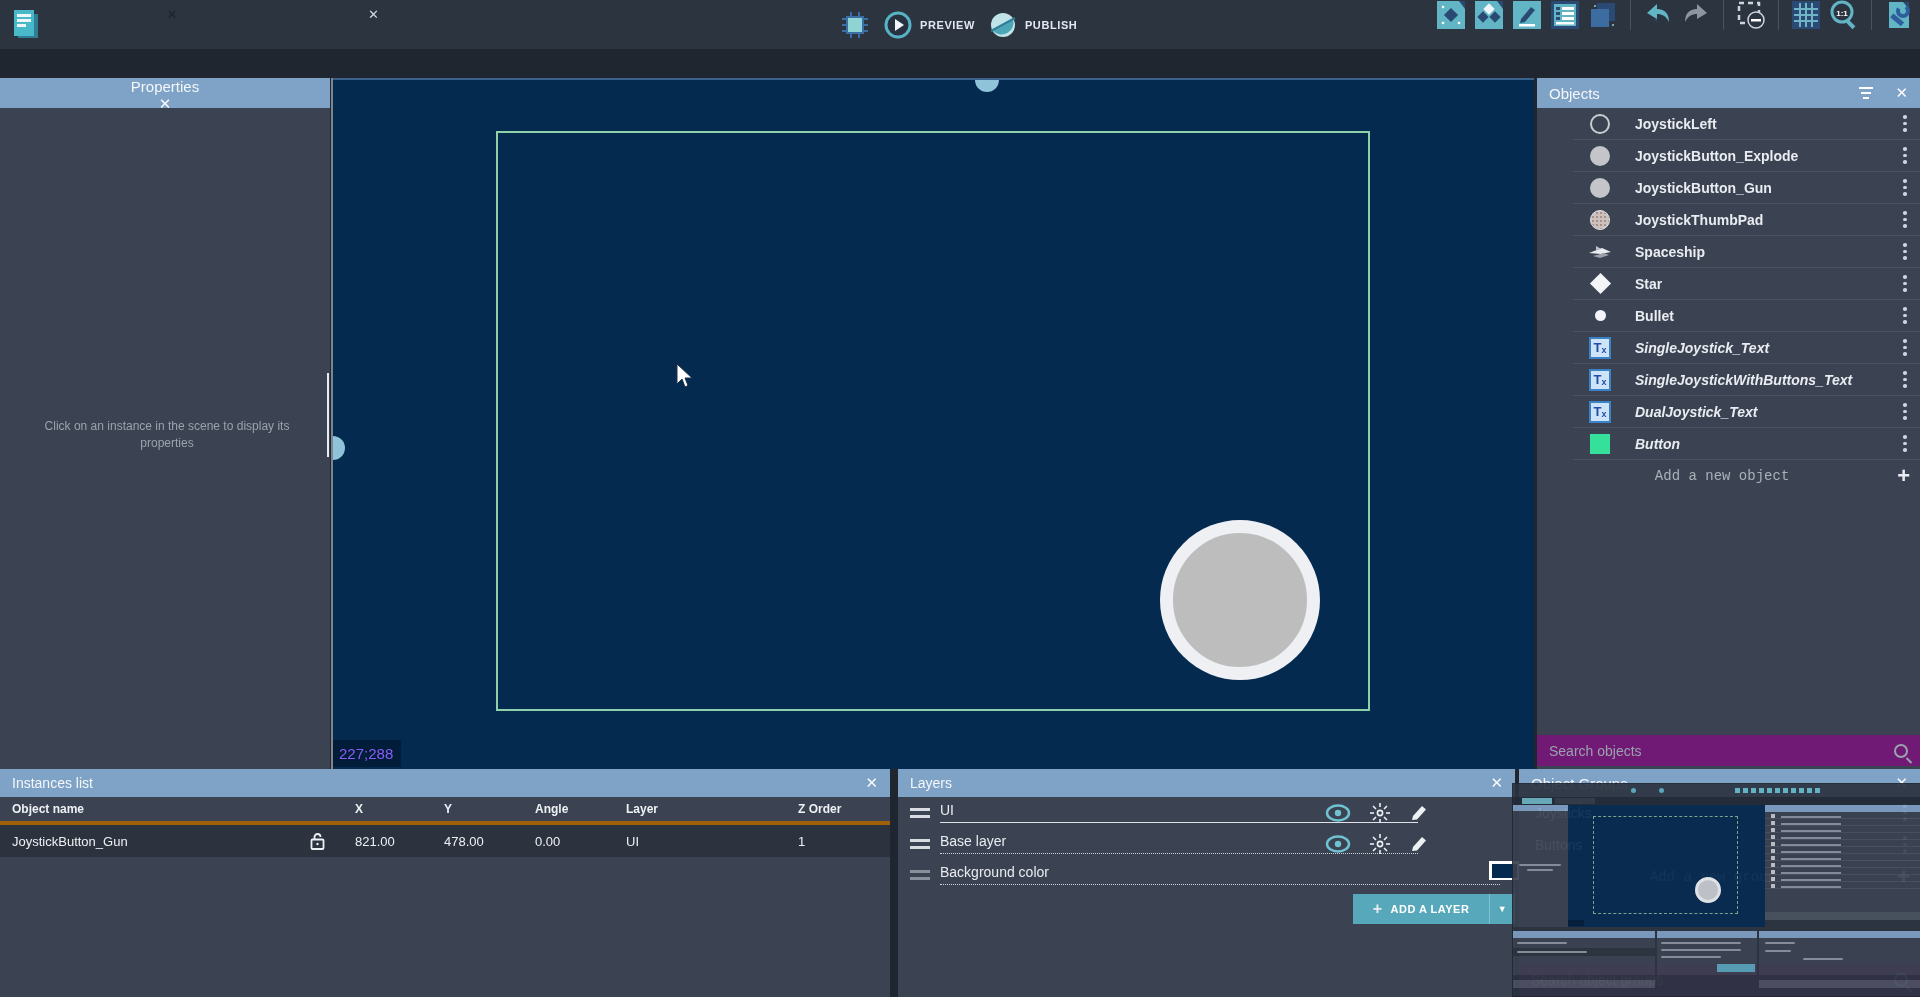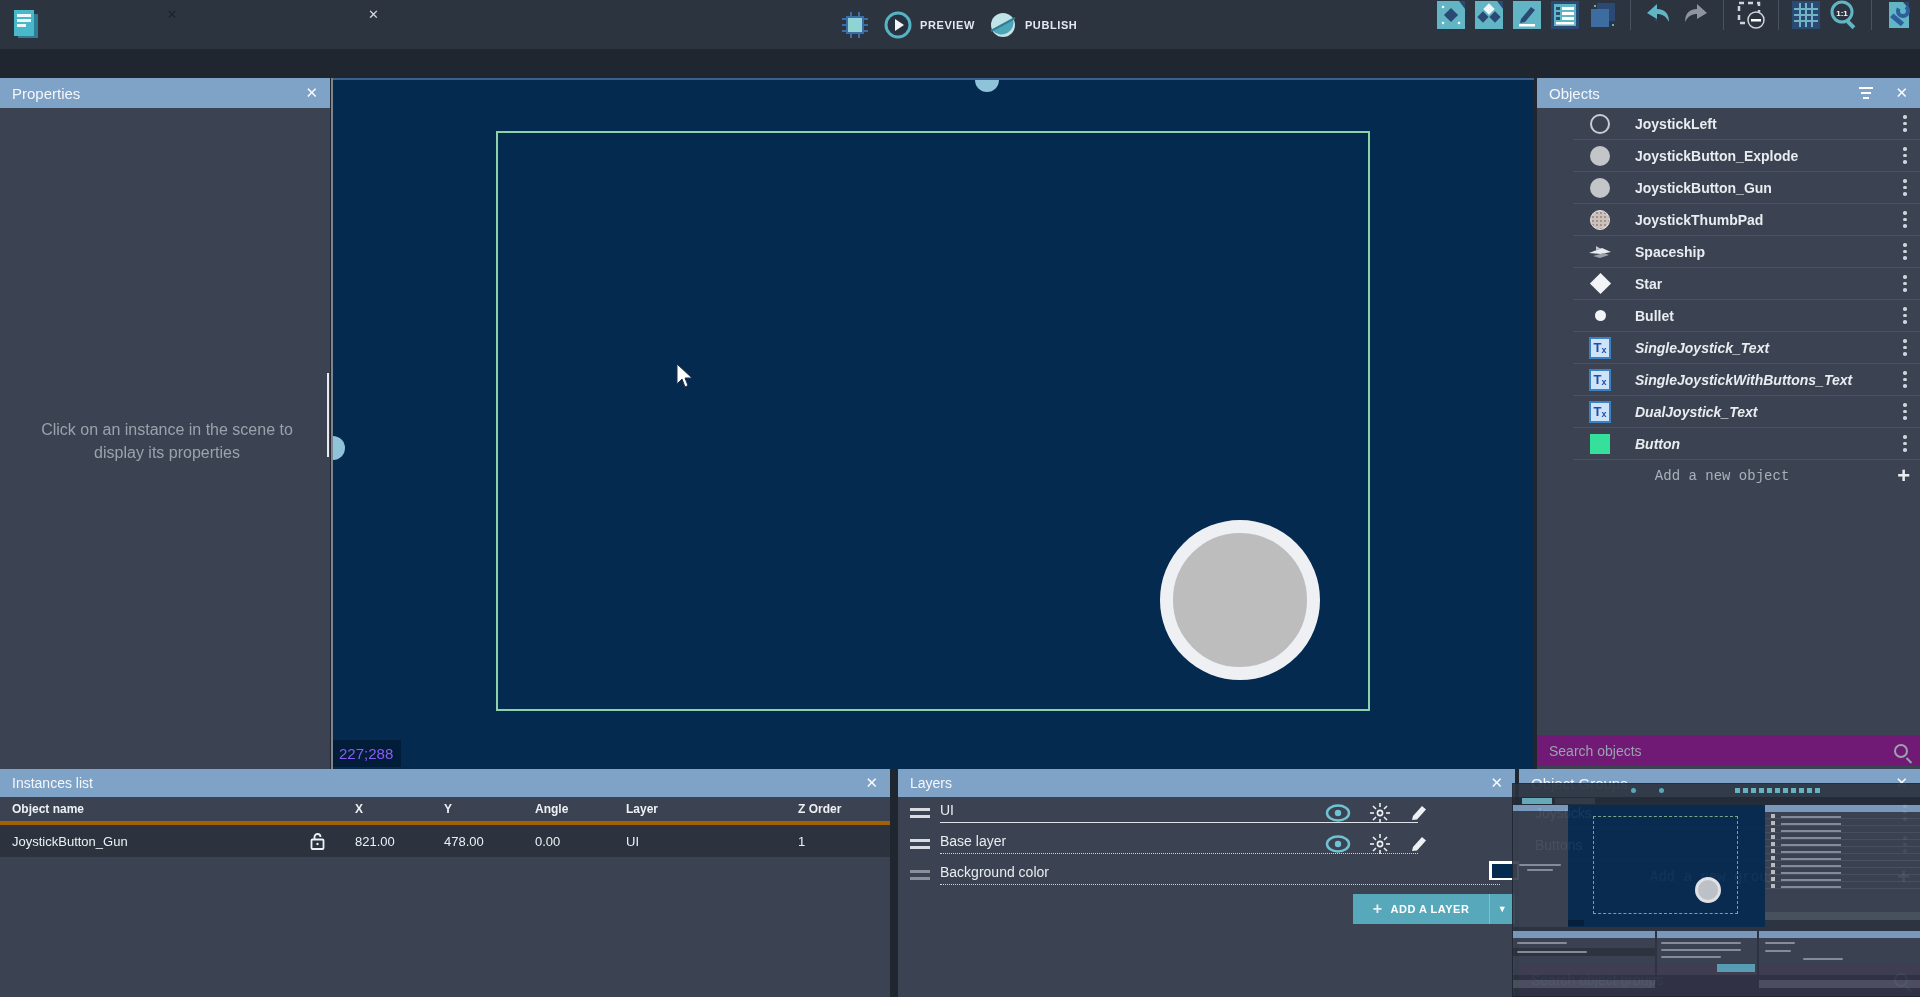--- a/index.html
+++ b/index.html
@@ -32,22 +32,22 @@
   .searchbar { background:#701a75; display:flex; align-items:center; padding:0 12px; }
   .searchbar input { flex:1; background:transparent; border:none; outline:none; color:#e8ebef; font-size:14px; font-family:"Liberation Sans", sans-serif; }
   .searchbar input::placeholder { color:#99a2ad; opacity:1; }
   .mag { width:14px; height:14px; border:2px solid #99a2ad; border-radius:50%; position:relative; }
   .mag:after { content:""; position:absolute; width:2px; height:7px; background:#99a2ad; left:12px; top:11px; transform:rotate(-45deg); }
   .dots3 { display:flex; flex-direction:column; gap:3px; align-items:center; width:18px; }
   .dots3 i { width:3.5px; height:3.5px; background:#cfd5dc; border-radius:50%; }
 
   
   #properties { left:0; top:78px; width:330px; height:691px; background:#3b4251; }
-  #properties .panel-header { height:30px; }
-  #prop-msg { position:absolute; left:18px; right:14px; top:340px; text-align:center; color:#9aa3ad; font-size:16px; line-height:1.45; }
+  #properties .panel-header { height:30px;flex-direction:column; }
+  #prop-msg { position:absolute; left:18px; right:14px; top:340px; text-align:center; color:#9aa3ad; font-size:12px; line-height:1.45; }
   #prop-scroll { position:absolute; right:1px; top:295px; width:2px; height:84px; background:#e8ebef; }
 
   
   #canvas { left:333px; top:78px; width:1201px; height:691px; background:#042a50; overflow:hidden; }
   #canvas-topline { position:absolute; left:0; top:0; width:100%; height:2px; background:#3a618c; }
   #canvas-lefttrack { left:331px; top:78px; width:2px; height:691px; background:#7e858f; }
   #handle-top { position:absolute; left:642px; top:2px; width:24px; height:12px; background:#8fc3d9; border-radius:0 0 12px 12px; }
   #handle-left { left:333px; top:436px; width:12px; height:24px; background:#8fc3d9; border-radius:0 12px 12px 0; }
   #scene-rect { position:absolute; left:163px; top:53px; width:874px; height:580px; border:2px solid #8ed1a9; }
   #joystick-circle { position:absolute; left:827px; top:442px; width:160px; height:160px; border-radius:50%;

